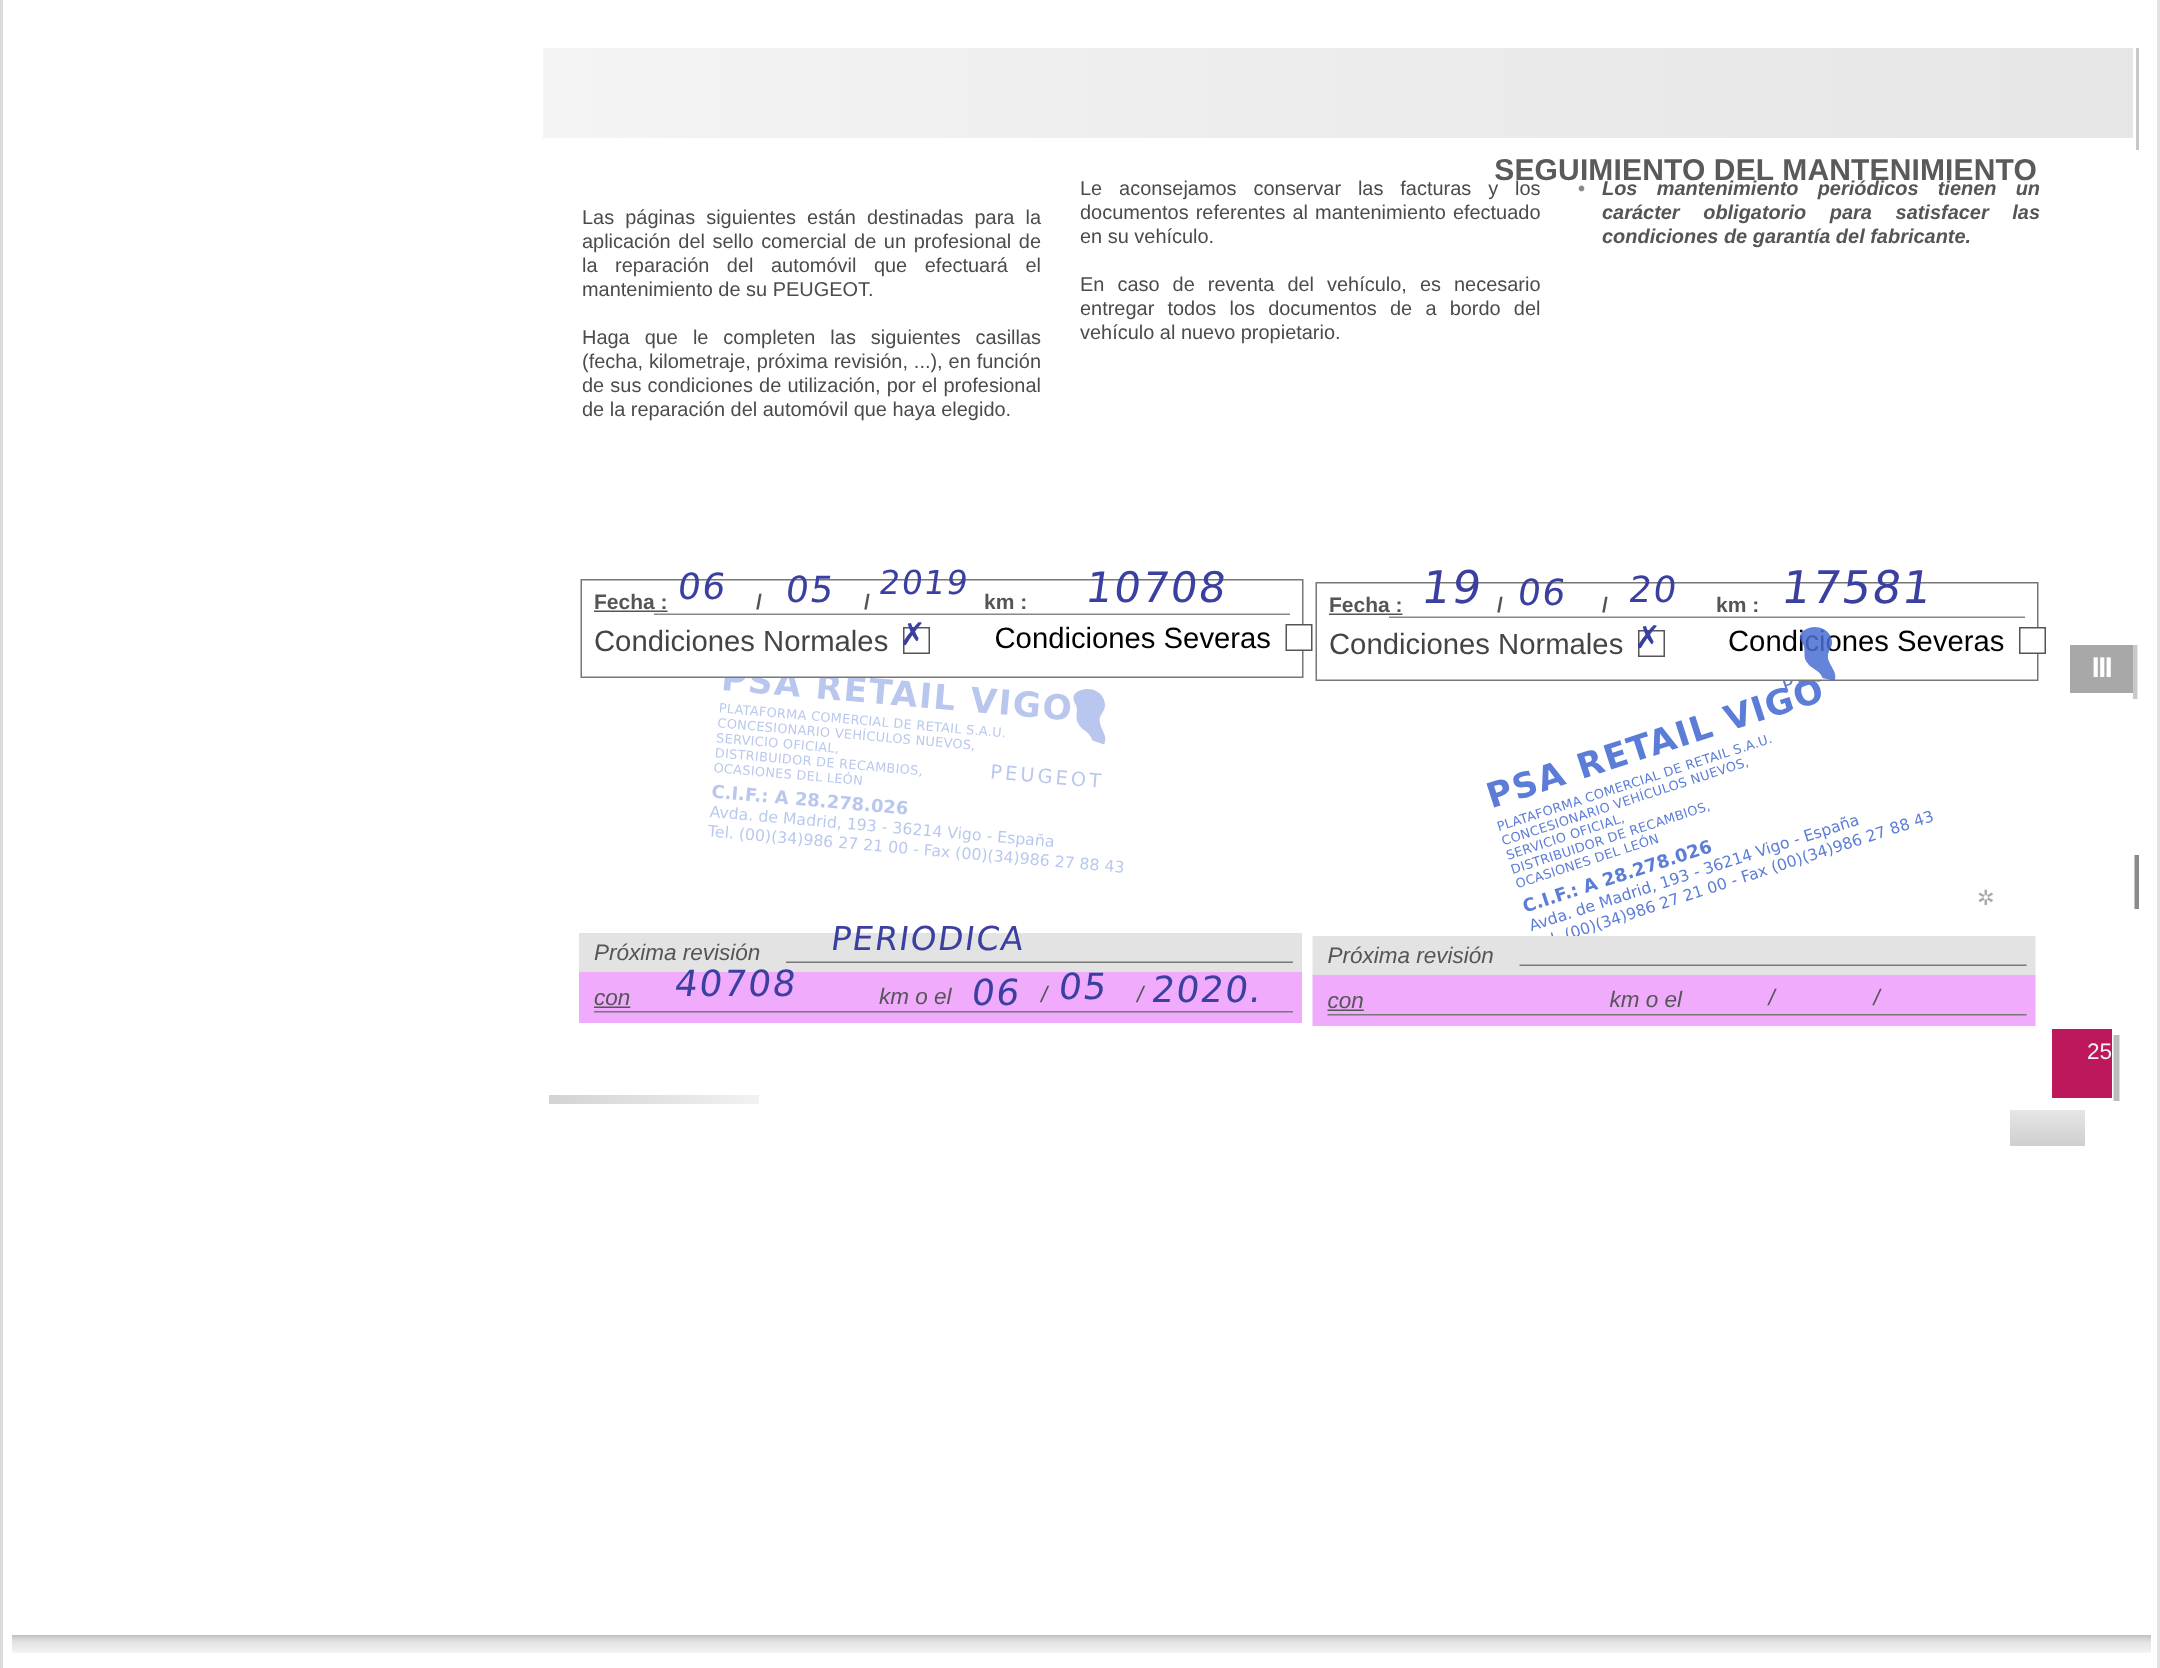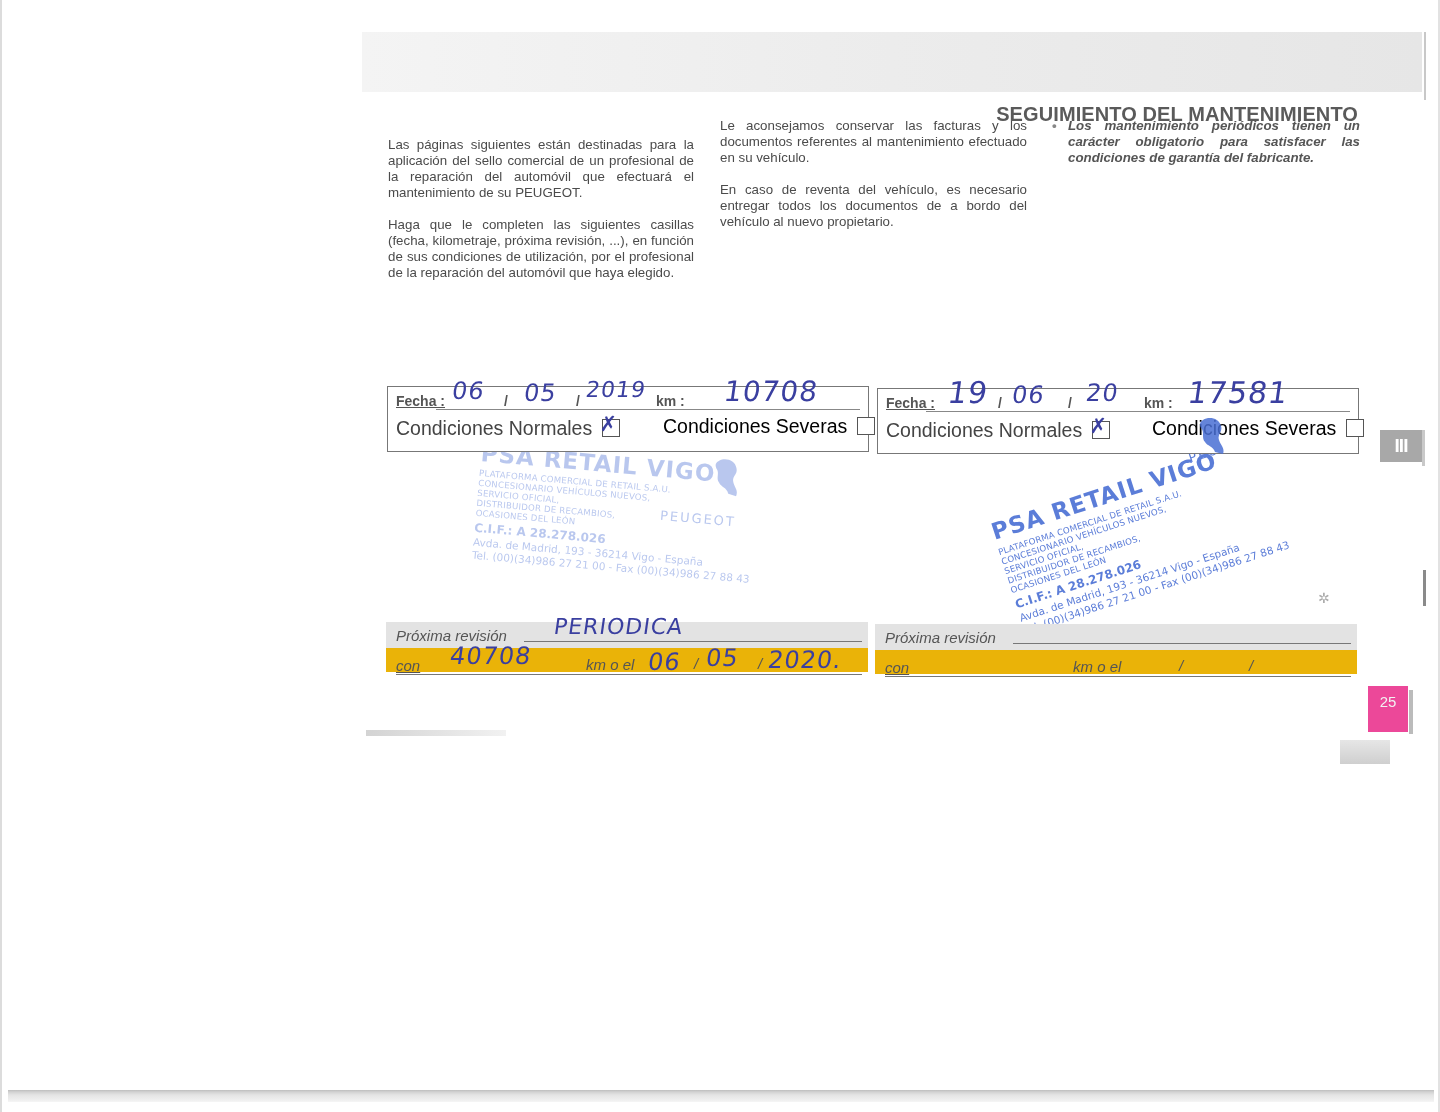--- a/index.html
+++ b/index.html
@@ -31,40 +31,40 @@
   .rec-km-label { position: absolute; top: 6px; font-size: 14px; font-weight: bold; color: #555; }
   .rec-underline { position: absolute; left: 8px; right: 8px; top: 22px; border-bottom: 1.2px solid #888; }
   .hand { position: absolute; font-family: "DejaVu Sans", sans-serif; color: #3a3fa0; font-size: 24px; font-weight: normal; letter-spacing: 1px; transform: skewX(-8deg); }
   .cond-normal { position: absolute; left: 8px; top: 11px; font-size: 19.5px; color: #444; white-space: nowrap; margin-top: 19px; }
   .cond-severe { position: absolute; top: 28px; font-size: 19.5px; color: #000000; white-space: nowrap; }
   .checkbox { display: inline-block; width: 18px; height: 18px; border: 1.5px solid #555; vertical-align: -2px; margin-left: 4px; position: relative; background: #fff; }
   .checkbox .mark { position: absolute; left: -3px; top: -6px; font-size: 21px; color: #3a3fa0; font-family: "DejaVu Sans", sans-serif; line-height: 1; }
 
   .next-rev { position: absolute; width: 482px; height: 60px; border-radius: 30px; }
   .next-row1 { position: absolute; left: 0; top: 0; width: 100%; height: 26px; background: #e3e3e3; }
-  .next-row2 { position: absolute; left: 0; top: 26px; width: 100%; height: 24px; background: #eab308; }
+  .next-row2 { position: absolute; left: 0; top: 26px; width: 100%; height: 34px; background: #f0abfc; }
   .next-label { position: absolute; left: 10px; top: 5px; font-size: 15px; font-style: italic; color: #555; }
   .next-line { position: absolute; border-bottom: 1.2px solid #777; }
   .con-label { position: absolute; left: 10px; top: 9px; font-size: 15px; font-style: italic; color: #555; text-decoration: underline; }
   .kmoel-label { position: absolute; top: 8px; font-size: 15px; font-style: italic; color: #555; text-align: center; }
   .slash { position: absolute; top: 7px; font-size: 15px; font-style: italic; color: #555; }
 
   .stamp { position: absolute; color: #4a6fd4; font-family: "DejaVu Sans", sans-serif; transform-origin: left top; }
   .stamp .s-title { font-size: 23px; font-weight: bold; letter-spacing: 1px; }
   .stamp .s-brand { font-size: 13px; letter-spacing: 2px; margin-left: 14px; }
   .stamp .s-line { font-size: 8.6px; line-height: 10px; text-transform: uppercase; letter-spacing: 0.2px; }
   .stamp .s-cif { font-size: 12px; font-weight: bold; line-height: 16px; margin-top: 2px; }
   .stamp .s-addr { font-size: 10.5px; line-height: 13px; }
   .stamp-faded { opacity: 0.38; }
   .lion-icon { position: absolute; width: 34px; height: 40px; }
 
   .tab-section { position: absolute; left: 1380px; top: 430px; width: 42px; height: 32px; background: #a8a8a8; color: #fff; font-size: 19px; font-weight: bold; text-align: center; line-height: 32px; letter-spacing: -1px; }
   .tab-section::after { content: ""; position: absolute; right: -3px; top: 0; width: 3px; height: 36px; background: #c9c9c9; }
   .side-mark { position: absolute; left: 1423px; top: 570px; width: 3px; height: 36px; background: #8a8a8a; }
-  .page-num { position: absolute; left: 1368px; top: 686px; width: 40px; height: 46px; background: #ec4899; color: #f2f2f2; font-size: 15px; text-align: center; line-height: 32px; }
+  .page-num { position: absolute; left: 1368px; top: 686px; width: 40px; height: 46px; background: #be185d; color: #f2f2f2; font-size: 15px; text-align: right; line-height: 32px; }
   .page-num::after { content: ""; position: absolute; right: -5px; top: 4px; width: 4px; height: 44px; background: #bbb; }
   .page-num-shadow { position: absolute; left: 1340px; top: 740px; width: 50px; height: 24px; background: linear-gradient(to bottom, #e6e6e6, #cfcfcf); }
   .page-bottom-smudge { position: absolute; left: 366px; top: 730px; width: 140px; height: 6px; background: linear-gradient(to right, #c8c8c8, #eeeeee); opacity: 0.8; }
   .gear-smudge { position: absolute; left: 1318px; top: 590px; font-size: 14px; color: #aaa; }
 </style>
 </head>
 <body>
 
 <div class="scan-left-edge"></div>
 <div class="scan-right-edge"></div>

